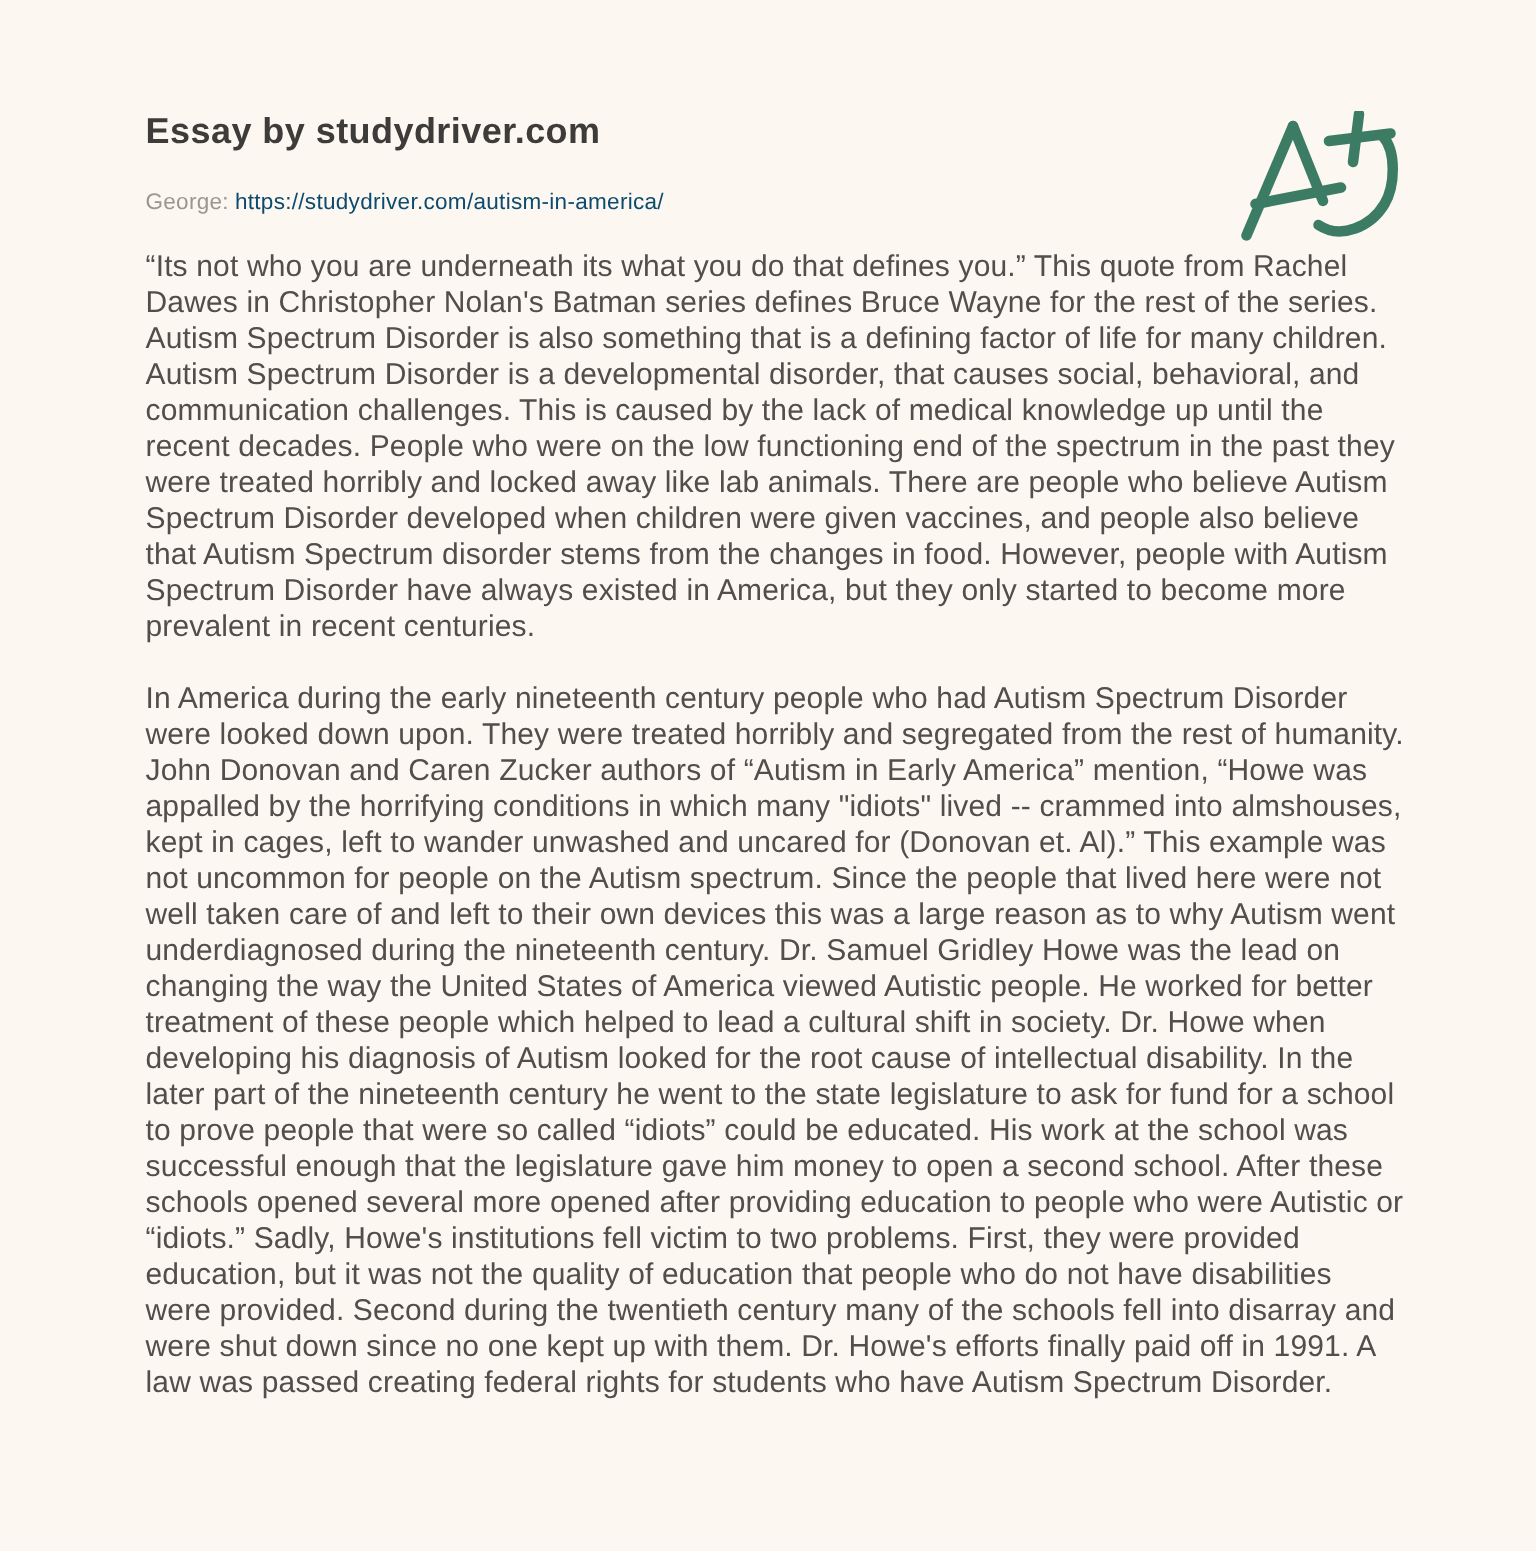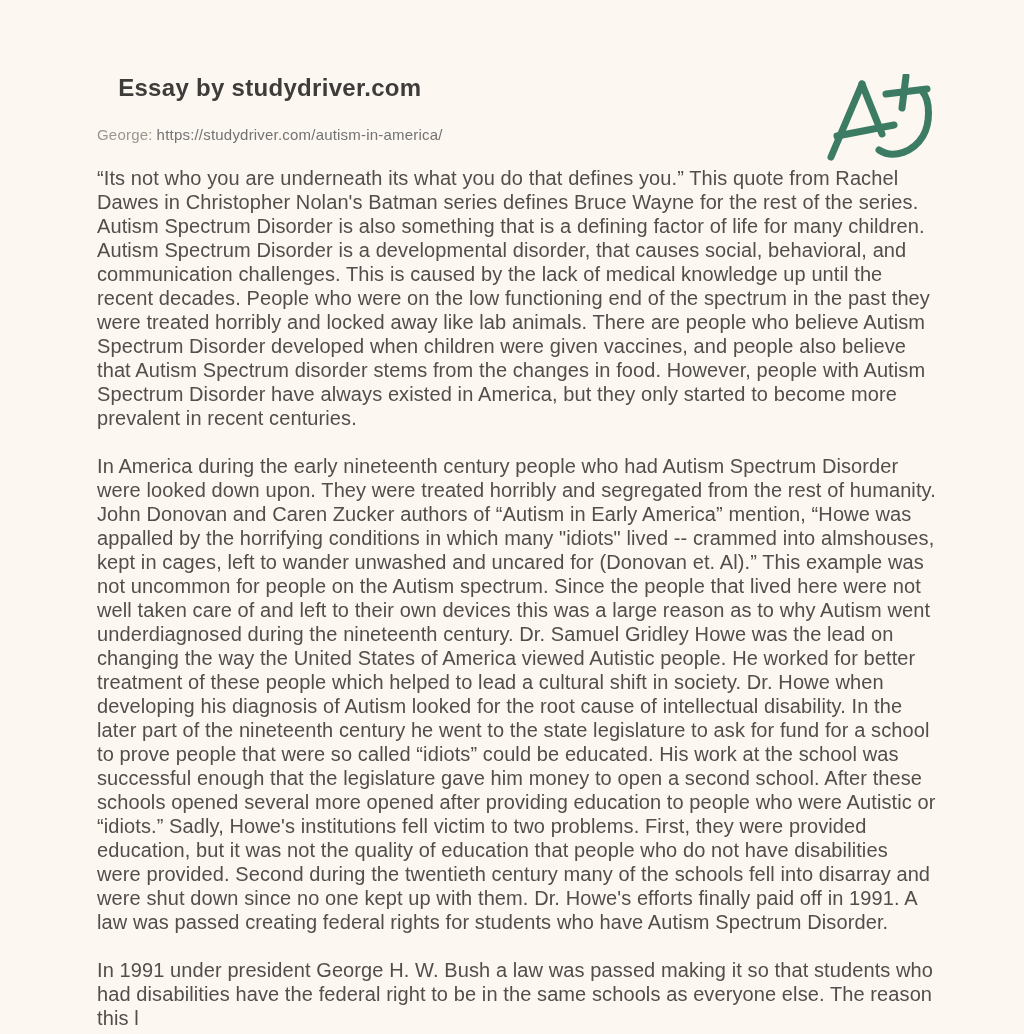--- a/index.html
+++ b/index.html
@@ -21,29 +21,28 @@
     justify-content: space-between;
     align-items: flex-start;
     padding-top: 74px;
   }
   .header-title {
     font-size: 24px;
     font-weight: bold;
     color: #3e3c3a;
     margin: 0 0 24px 0;
     letter-spacing: 0.3px;
-    text-align: center;
   }
   .source-line {
     font-size: 15px;
     color: #9b968f;
     letter-spacing: 0.2px;
   }
   .source-line a {
-    color: #737373;
+    color: #0c4a6e;
     text-decoration: none;
     margin-left: 4px;
   }
   .logo {
     width: 110px;
     height: 92px;
     margin-top: 0px;
     flex-shrink: 0;
   }
   .logo svg { width: 110px; height: 92px; display: block; }
@@ -95,16 +94,15 @@
       </svg>
     </div>
   </header>
 
   <main>
 
     <p class="essay-paragraph">“Its not who you are underneath its what you do that defines you.” This quote from Rachel Dawes in Christopher Nolan's Batman series defines Bruce Wayne for the rest of the series. Autism Spectrum Disorder is also something that is a defining factor of life for many children. Autism Spectrum Disorder is a developmental disorder, that causes social, behavioral, and communication challenges. This is caused by the lack of medical knowledge up until the recent decades. People who were on the low functioning end of the spectrum in the past they were treated horribly and locked away like lab animals. There are people who believe Autism Spectrum Disorder developed when children were given vaccines, and people also believe that Autism Spectrum disorder stems from the changes in food. However, people with Autism Spectrum Disorder have always existed in America, but they only started to become more prevalent in recent centuries.</p>
 
     <p class="essay-paragraph">In America during the early nineteenth century people who had Autism Spectrum Disorder were looked down upon. They were treated horribly and segregated from the rest of humanity. John Donovan and Caren Zucker authors of “Autism in Early America” mention, “Howe was appalled by the horrifying conditions in which many "idiots" lived -- crammed into almshouses, kept in cages, left to wander unwashed and uncared for (Donovan et. Al).” This example was not uncommon for people on the Autism spectrum. Since the people that lived here were not well taken care of and left to their own devices this was a large reason as to why Autism went underdiagnosed during the nineteenth century. Dr. Samuel Gridley Howe was the lead on changing the way the United States of America viewed Autistic people. He worked for better treatment of these people which helped to lead a cultural shift in society. Dr. Howe when developing his diagnosis of Autism looked for the root cause of intellectual disability. In the later part of the nineteenth century he went to the state legislature to ask for fund for a school to prove people that were so called “idiots” could be educated. His work at the school was successful enough that the legislature gave him money to open a second school. After these schools opened several more opened after providing education to people who were Autistic or “idiots.” Sadly, Howe's institutions fell victim to two problems. First, they were provided education, but it was not the quality of education that people who do not have disabilities were provided. Second during the twentieth century many of the schools fell into disarray and were shut down since no one kept up with them. Dr. Howe's efforts finally paid off in 1991. A law was passed creating federal rights for students who have Autism Spectrum Disorder.</p>
 
-    <p class="essay-paragraph">In 1991 under president George H. W. Bush a law was passed making it so that students who had disabilities have the federal right to be in the same schools as everyone else. The reason this l</p>
   </main>
 
 </div>
 
 </body></html>

